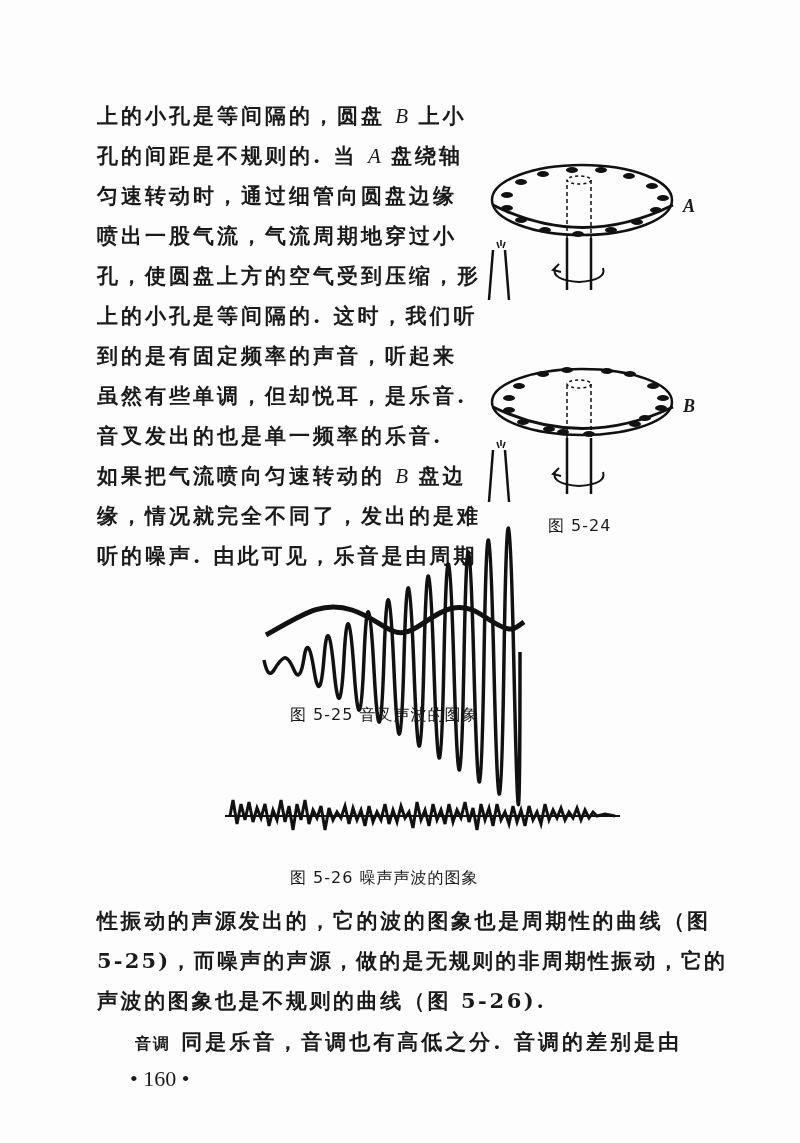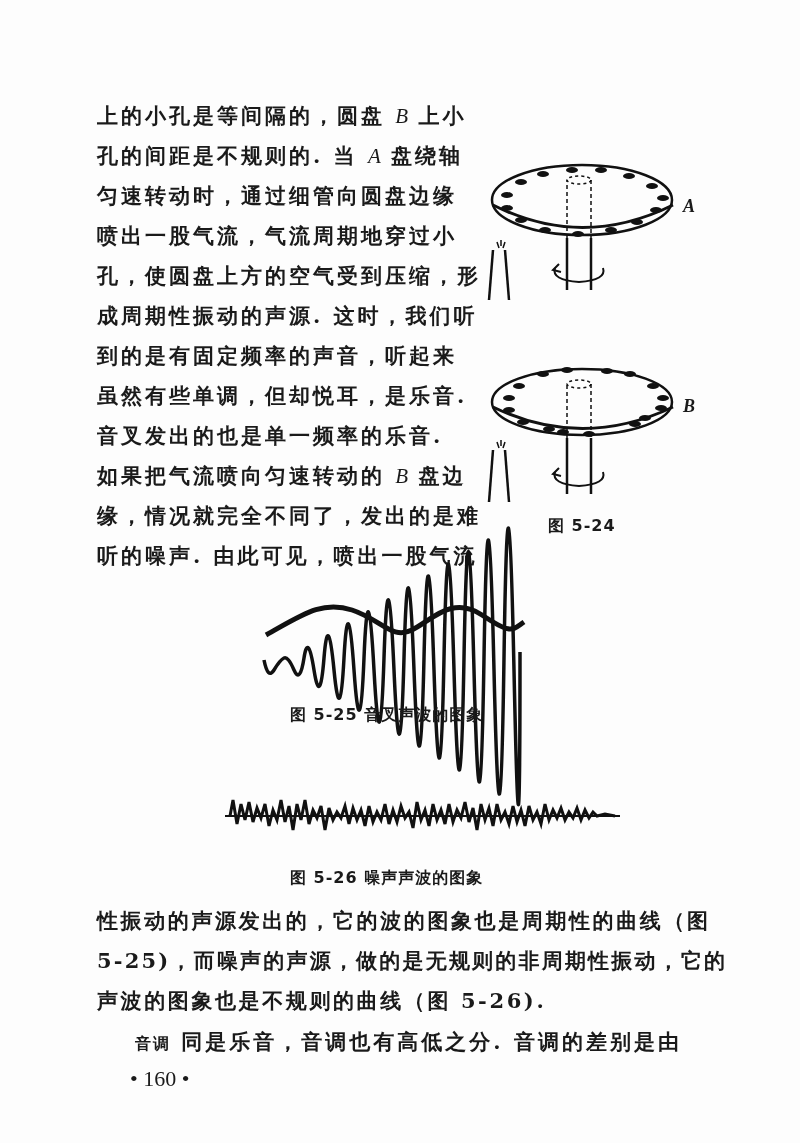--- a/index.html
+++ b/index.html
@@ -19,21 +19,21 @@
       letter-spacing: 3px;
       white-space: nowrap;
       line-height: 36px;
     }
     .left-col .line { left: 97px; }
     .line i { font-family: "Liberation Serif", serif; font-style: italic; font-weight: normal; letter-spacing: 0; }
     .caption {
       position: absolute;
       font-family: "DejaVu Sans", "Liberation Sans", sans-serif;
       font-size: 16px;
-      font-weight: bold;
+      font-weight: normal;
       letter-spacing: 1px;
       white-space: nowrap;
     }
     .fig-label {
       position: absolute;
       font-family: "Liberation Serif", serif;
       font-style: italic;
       font-weight: bold;
       font-size: 18px;
     }
@@ -49,27 +49,27 @@
 <body>
 
 <div class="page">
 
   <div class="left-col">
     <div class="line" style="top:98px"><span>上的小孔是等间隔的，圆盘 </span><i>B</i><span> 上小</span></div>
     <div class="line" style="top:138px"><span>孔的间距是不规则的. 当 </span><i>A</i><span> 盘绕轴</span></div>
     <div class="line" style="top:178px"><span>匀速转动时，通过细管向圆盘边缘</span></div>
     <div class="line" style="top:218px"><span>喷出一股气流，气流周期地穿过小</span></div>
     <div class="line" style="top:258px"><span>孔，使圆盘上方的空气受到压缩，形</span></div>
-    <div class="line" style="top:298px"><span>成周期性振动的声源. 这时，我们听</span></div>
+    <div class="line" style="top:298px"><span>上的小孔是等间隔的. 这时，我们听</span></div>
     <div class="line" style="top:338px"><span>到的是有固定频率的声音，听起来</span></div>
     <div class="line" style="top:378px"><span>虽然有些单调，但却悦耳，是乐音.</span></div>
     <div class="line" style="top:418px"><span>音叉发出的也是单一频率的乐音.</span></div>
     <div class="line" style="top:458px"><span>如果把气流喷向匀速转动的 </span><i>B</i><span> 盘边</span></div>
     <div class="line" style="top:498px"><span>缘，情况就完全不同了，发出的是难</span></div>
-    <div class="line" style="top:538px"><span>听的噪声. 由此可见，喷出一股气流</span></div>
+    <div class="line" style="top:538px"><span>听的噪声. 由此可见，乐音是由周期</span></div>
   </div>
 
   <div>
     <svg style="left:485px;top:160px" width="200" height="140" viewBox="0 0 200 140">
       <g fill="none" stroke="#111" stroke-width="2.5">
         <ellipse cx="97" cy="40" rx="90" ry="35"></ellipse>
         <path d="M8 45 Q 97 90 188 45" stroke-width="3"></path>
         <line x1="82" y1="78" x2="82" y2="130"></line>
         <line x1="106" y1="78" x2="106" y2="130"></line>
         <path d="M82 78 L82 20 M106 20 L106 78" stroke-dasharray="4 3" stroke-width="1.5"></path>

